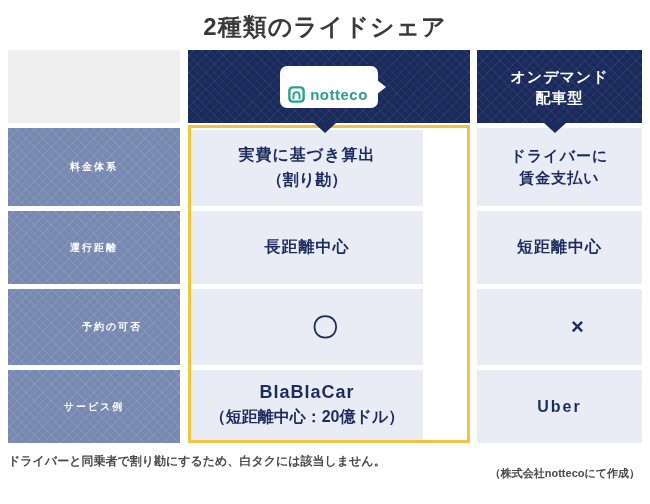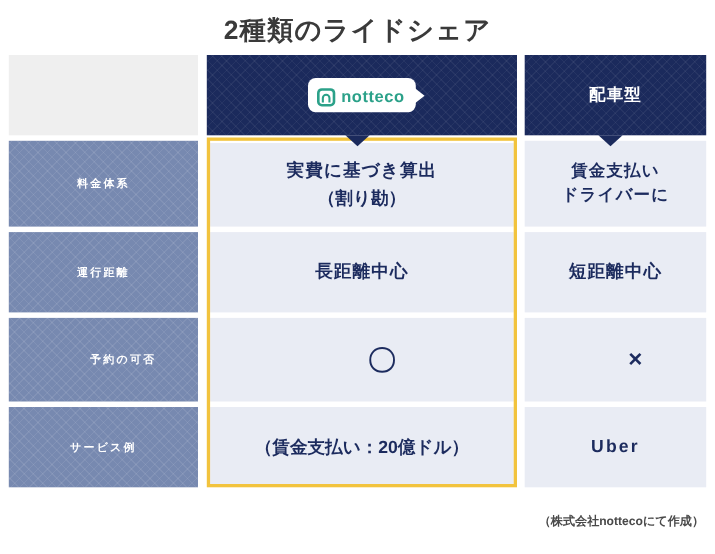--- a/index.html
+++ b/index.html
@@ -36,21 +36,21 @@
     left: 188px; top: 50px; width: 282px; height: 73px;
     display: flex; align-items: center; justify-content: center; gap: 15px;
   }
   .header-right {
     left: 477px; top: 50px; width: 165px; height: 73px;
     display: flex; flex-direction: column; align-items: center; justify-content: center;
     font-weight: bold; font-size: 15px; line-height: 1.4; letter-spacing: 1px;
   }
 
   .logo-pill {
-    background: #fff; border-radius: 7px; padding: 8px 10px 4px 7px;
+    background: #fff; border-radius: 7px; padding: 19px 10px 4px 7px;
     display: flex; align-items: center; gap: 4px; position: relative;
   }
   .logo-pill::after {
     content: ""; position: absolute; right: -8px; top: 50%;
     transform: translateY(-50%);
     border-top: 7px solid transparent; border-bottom: 7px solid transparent;
     border-left: 9px solid #fff;
   }
   .logo-text { color: #2ba189; font-weight: bold; font-size: 15px; letter-spacing: .5px; }
   .header-mid-label { font-weight: bold; font-size: 17px; letter-spacing: 1px; }
@@ -78,21 +78,21 @@
   .r2 { top: 211px; height: 73px; }
   .r3 { top: 289px; height: 76px; padding-left: 36px; }
   .r4 { top: 370px; height: 73px; }
 
   
   .cell {
     background: #e9ecf4; color: #1c2b5e; font-weight: bold;
     display: flex; flex-direction: column; align-items: center; justify-content: center;
     text-align: center;
   }
-  .mid  { left: 191px; width: 276px; }
+  .mid  { left: 191px; width: 232px; }
   .right{ left: 477px; width: 165px; }
   .mid.r1 { top: 130px; height: 76px; }
   .mid.r4 { top: 370px; height: 70px; }
 
   .yellow-frame {
     left: 188px; top: 125px; width: 282px; height: 318px;
     border: 3px solid #f2c33d; z-index: 4; pointer-events: none;
   }
 
   .t-main   { font-size: 16px; letter-spacing: 1px; }
@@ -126,20 +126,21 @@
         <rect x="1.5" y="1.5" width="21" height="21" rx="5.5" fill="#2ba189"></rect>
         <rect x="4.5" y="4.5" width="15" height="15" rx="3" fill="#ffffff"></rect>
         <path d="M8.2 18 v-5.2 a3.8 3.8 0 0 1 7.6 0 V18" fill="none" stroke="#2ba189" stroke-width="2.4"></path>
       </svg>
     </span>
     <span class="logo-text">notteco</span>
   </span>
 </div>
 
 <div class="abs navy header-right">
+  <span>オンデマンド</span>
   <span>配車型</span>
 </div>
 
 <div class="abs tail tail-mid"></div>
 <div class="abs tail tail-right"></div>
 
 <div class="abs labelcell r1">料金体系</div>
 <div class="abs labelcell r2">運行距離</div>
 <div class="abs labelcell r3">予約の可否</div>
 <div class="abs labelcell r4">サービス例</div>
@@ -148,34 +149,36 @@
   <span class="t-main">実費に基づき算出</span>
   <span class="t-sub">（割り勘）</span>
 </div>
 <div class="abs cell mid r2">
   <span class="t-main">長距離中心</span>
 </div>
 <div class="abs cell mid r3">
   <span class="t-maru">〇</span>
 </div>
 <div class="abs cell mid r4">
-  <span class="t-sub">（賃金支払い：20億ドル）</span>
+  <span class="t-brand">BlaBlaCar</span>
+  <span class="t-sub">（短距離中心：20億ドル）</span>
 </div>
 
 <div class="abs yellow-frame"></div>
 
 <div class="abs cell right r1">
+  <span class="t-lines">ドライバーに</span>
   <span class="t-lines">賃金支払い</span>
-  <span class="t-lines">ドライバーに</span>
 </div>
 <div class="abs cell right r2">
   <span class="t-main">短距離中心</span>
 </div>
 <div class="abs cell right r3">
   <span class="t-batsu">×</span>
 </div>
 <div class="abs cell right r4">
   <span class="t-brand2">Uber</span>
 </div>
 
 <div class="footnote">
+  <div>ドライバーと同乗者で割り勘にするため、白タクには該当しません。</div>
 </div>
 <div class="credit">（株式会社nottecoにて作成）</div>
 
 </body></html>

